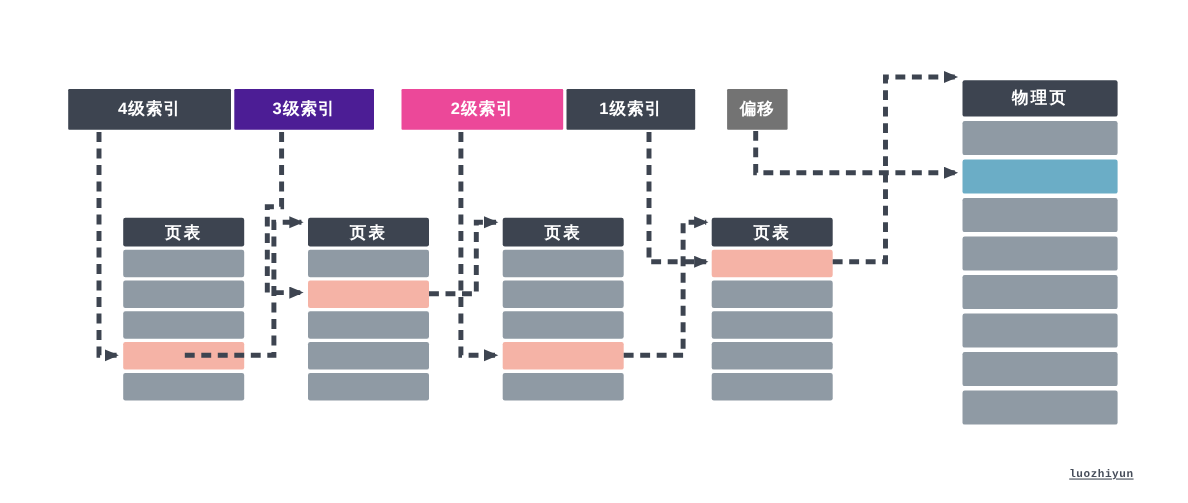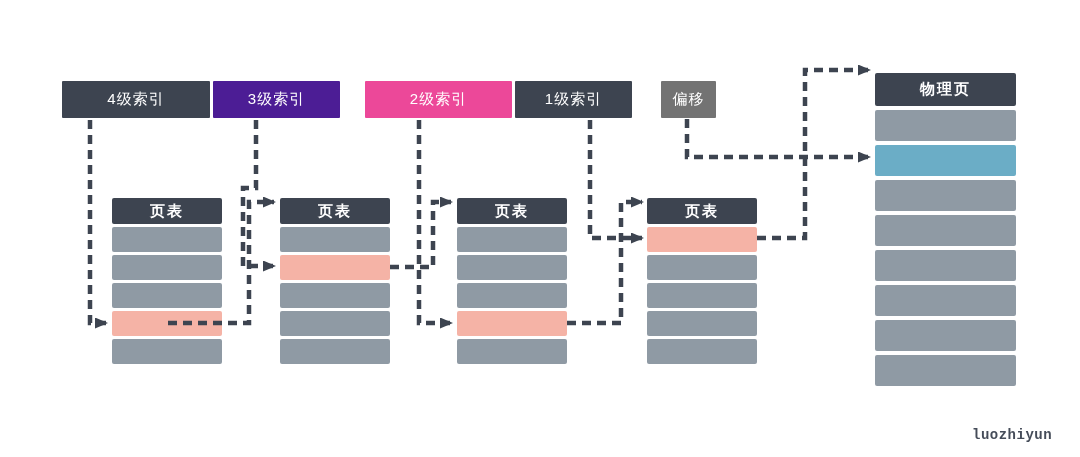--- a/index.html
+++ b/index.html
@@ -6,21 +6,21 @@
   #canvas{
     position:relative;
     width:1080px;height:457px;
     background:#ffffff;
     font-family:"Liberation Sans","DejaVu Sans",sans-serif;
     overflow:hidden;
   }
   .seg{
     position:absolute;
     display:flex;align-items:center;justify-content:center;
-    color:#ffffff;font-weight:normal;font-size:15px;
+    color:#ffffff;font-weight:bold;font-size:15px;
     letter-spacing:1px;
     border-radius:1px;
     box-sizing:border-box;
     text-align:center;
   }
   .ptable{position:absolute;}
   .thead{
     position:absolute;left:0;
     display:flex;align-items:center;justify-content:center;
     color:#ffffff;font-weight:bold;font-size:15px;
@@ -33,22 +33,23 @@
     border-radius:2px;
     box-sizing:border-box;
   }
   #arrow-layer{
     position:absolute;left:0;top:0;
     pointer-events:none;
   }
   #watermark{
     position:absolute;
     font-family:"Liberation Mono","DejaVu Sans Mono",monospace;
-    font-weight:bold;font-size:14px;
+    font-weight:bold;font-size:10px;
     letter-spacing:0.5px;
+    text-decoration:underline;
   }
 </style>
 </head>
 <body>
 
 <div id="canvas">
   <div id="address-bar">
       <div class="seg" style="left: 62px; top: 81px; width: 148px; height: 37px; background: rgb(61, 68, 80);">4级索引</div>
       <div class="seg" style="left: 213px; top: 81px; width: 127px; height: 37px; background: #4c1d95;">3级索引</div>
       <div class="seg" style="left: 365px; top: 81px; width: 147px; height: 37px; background: #ec4899;">2级索引</div>

